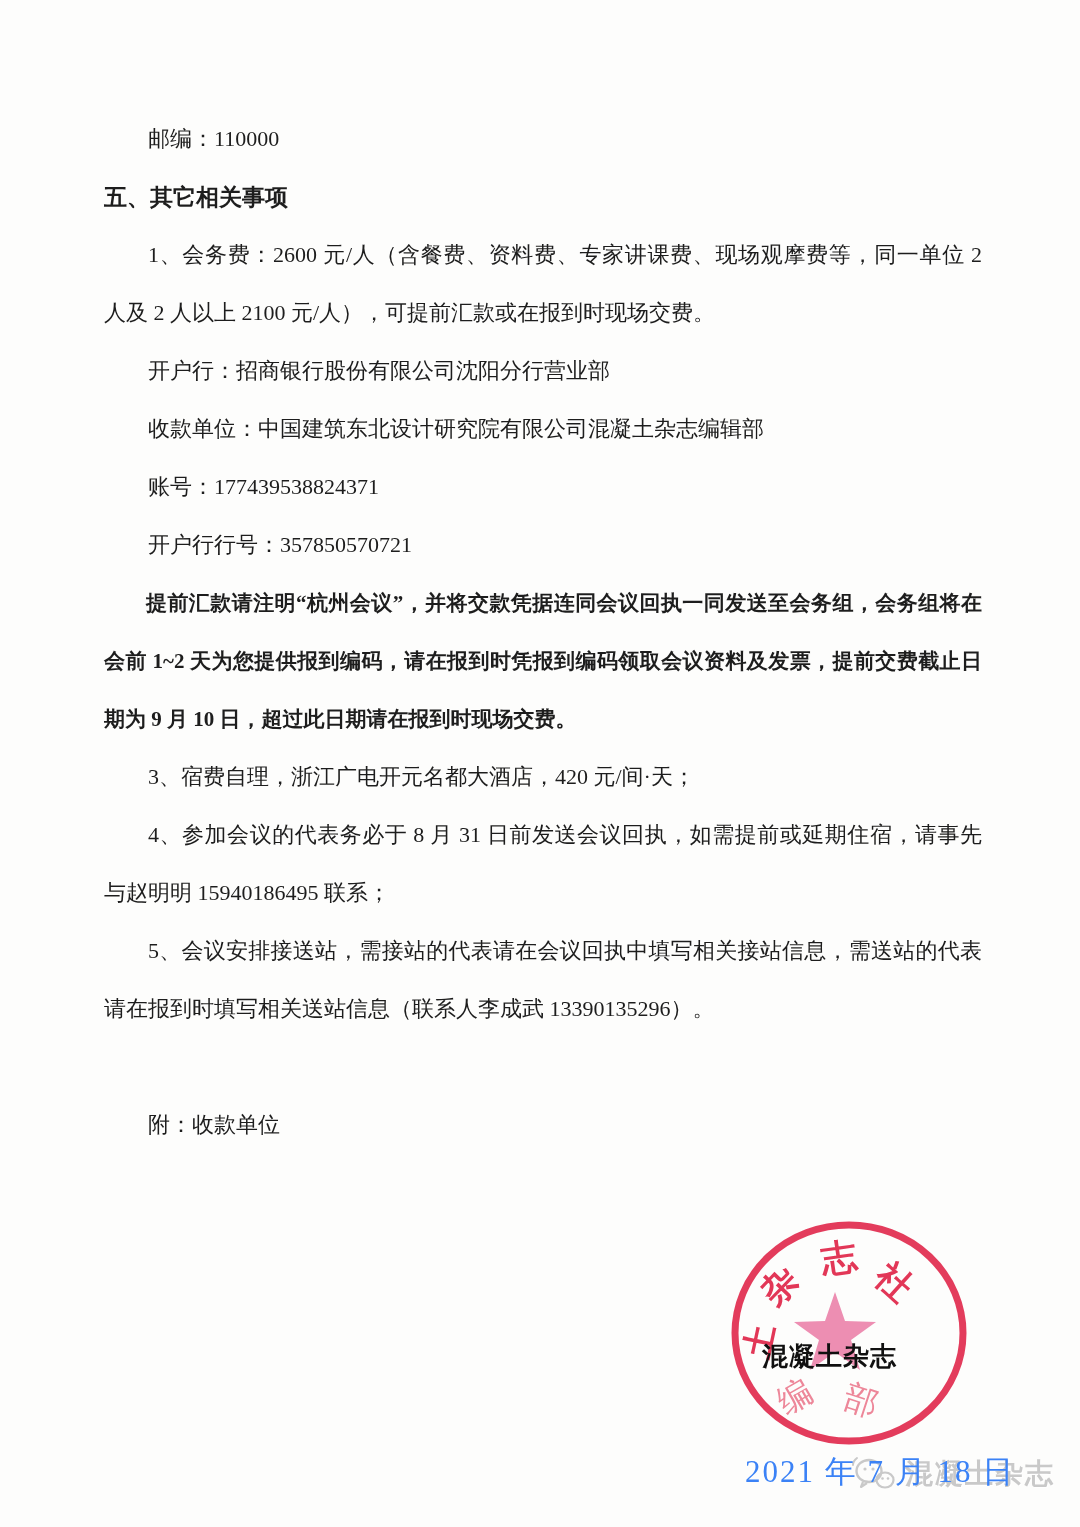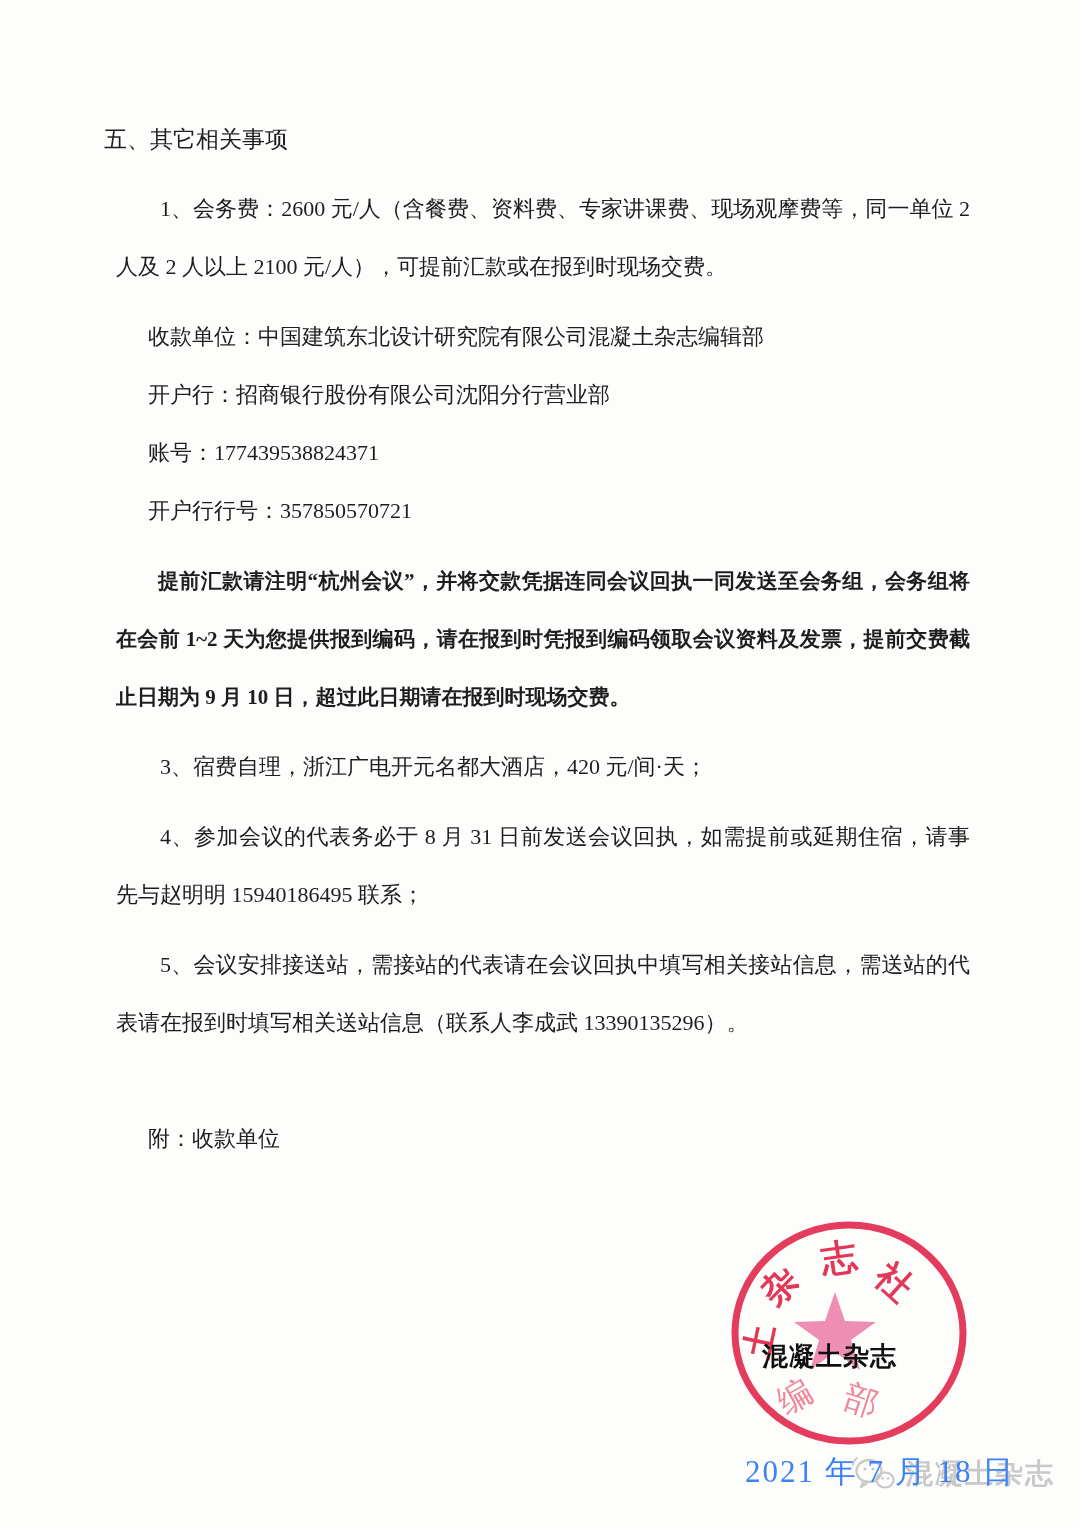--- a/index.html
+++ b/index.html
@@ -13,26 +13,26 @@
     overflow:hidden;
   }
   .content {
     position:absolute;
     left:104px; top:110px;
     width:878px;
     font-size:22px;
     line-height:58px;
     text-align:justify;
   }
-  .para { margin:12px; text-indent:2em; }
+  .para { margin:0; text-indent:2em; }
   .line { margin:0; text-indent:2em; white-space:nowrap; }
   .heading {
     margin:0;
     font-family:"Liberation Sans","DejaVu Sans",sans-serif;
-    font-weight:normal;
+    font-weight:bold;
     font-size:23px;
     text-indent:0;
   }
   .note { font-size:21px;font-weight:bold; }
   .attachment { margin-top:58px; }
 
   
   .stamp {
     position:absolute;
     left:726px; top:1220px;
@@ -84,24 +84,25 @@
     letter-spacing:2px;
     text-shadow:1px 1px 0 #ffffff;
   }
 </style>
 </head>
 <body>
 
 <div class="page">
 
   <div class="content">
+    <p class="line">邮编：110000</p>
     <p class="heading">五、其它相关事项</p>
     <p class="para">1、会务费：2600 元/人（含餐费、资料费、专家讲课费、现场观摩费等，同一单位 2 人及 2 人以上 2100 元/人），可提前汇款或在报到时现场交费。</p>
+    <p class="line">开户行：招商银行股份有限公司沈阳分行营业部</p>
     <p class="line">收款单位：中国建筑东北设计研究院有限公司混凝土杂志编辑部</p>
-    <p class="line">开户行：招商银行股份有限公司沈阳分行营业部</p>
     <p class="line">账号：177439538824371</p>
     <p class="line">开户行行号：357850570721</p>
     <p class="para note">提前汇款请注明“杭州会议”，并将交款凭据连同会议回执一同发送至会务组，会务组将在会前 1~2 天为您提供报到编码，请在报到时凭报到编码领取会议资料及发票，提前交费截止日期为 9 月 10 日，超过此日期请在报到时现场交费。</p>
     <p class="para">3、宿费自理，浙江广电开元名都大酒店，420 元/间·天；</p>
     <p class="para">4、参加会议的代表务必于 8 月 31 日前发送会议回执，如需提前或延期住宿，请事先与赵明明 15940186495 联系；</p>
     <p class="para">5、会议安排接送站，需接站的代表请在会议回执中填写相关接站信息，需送站的代表请在报到时填写相关送站信息（联系人李成武 13390135296）。</p>
     <p class="line attachment">附：收款单位</p>
   </div>
 
   <div class="stamp">

